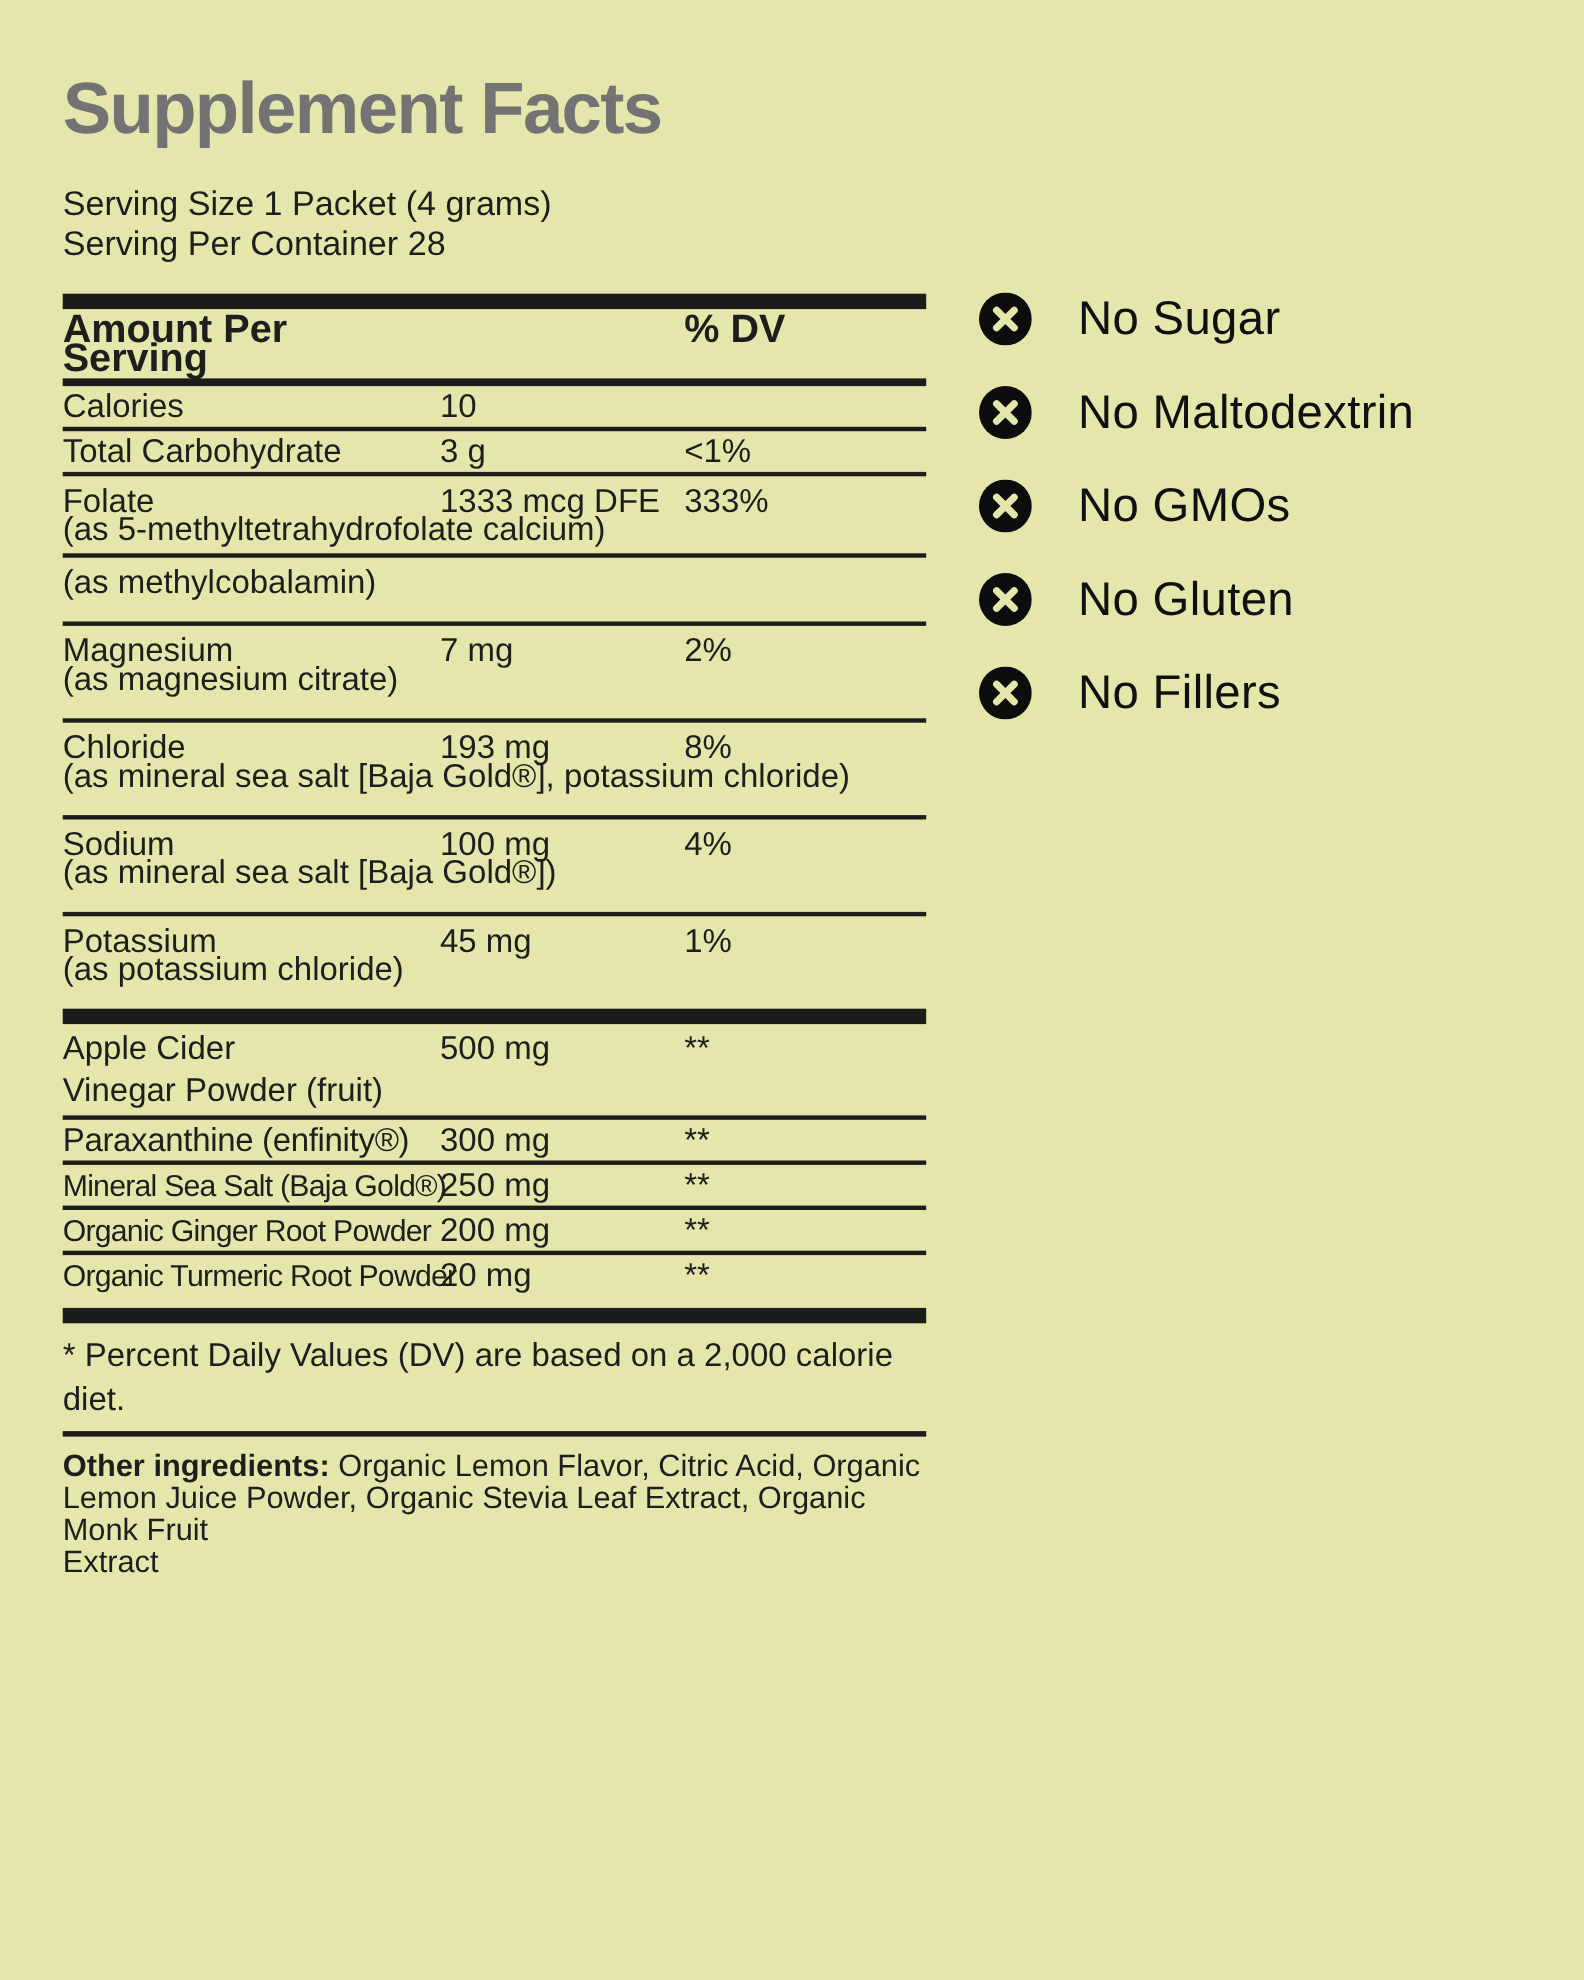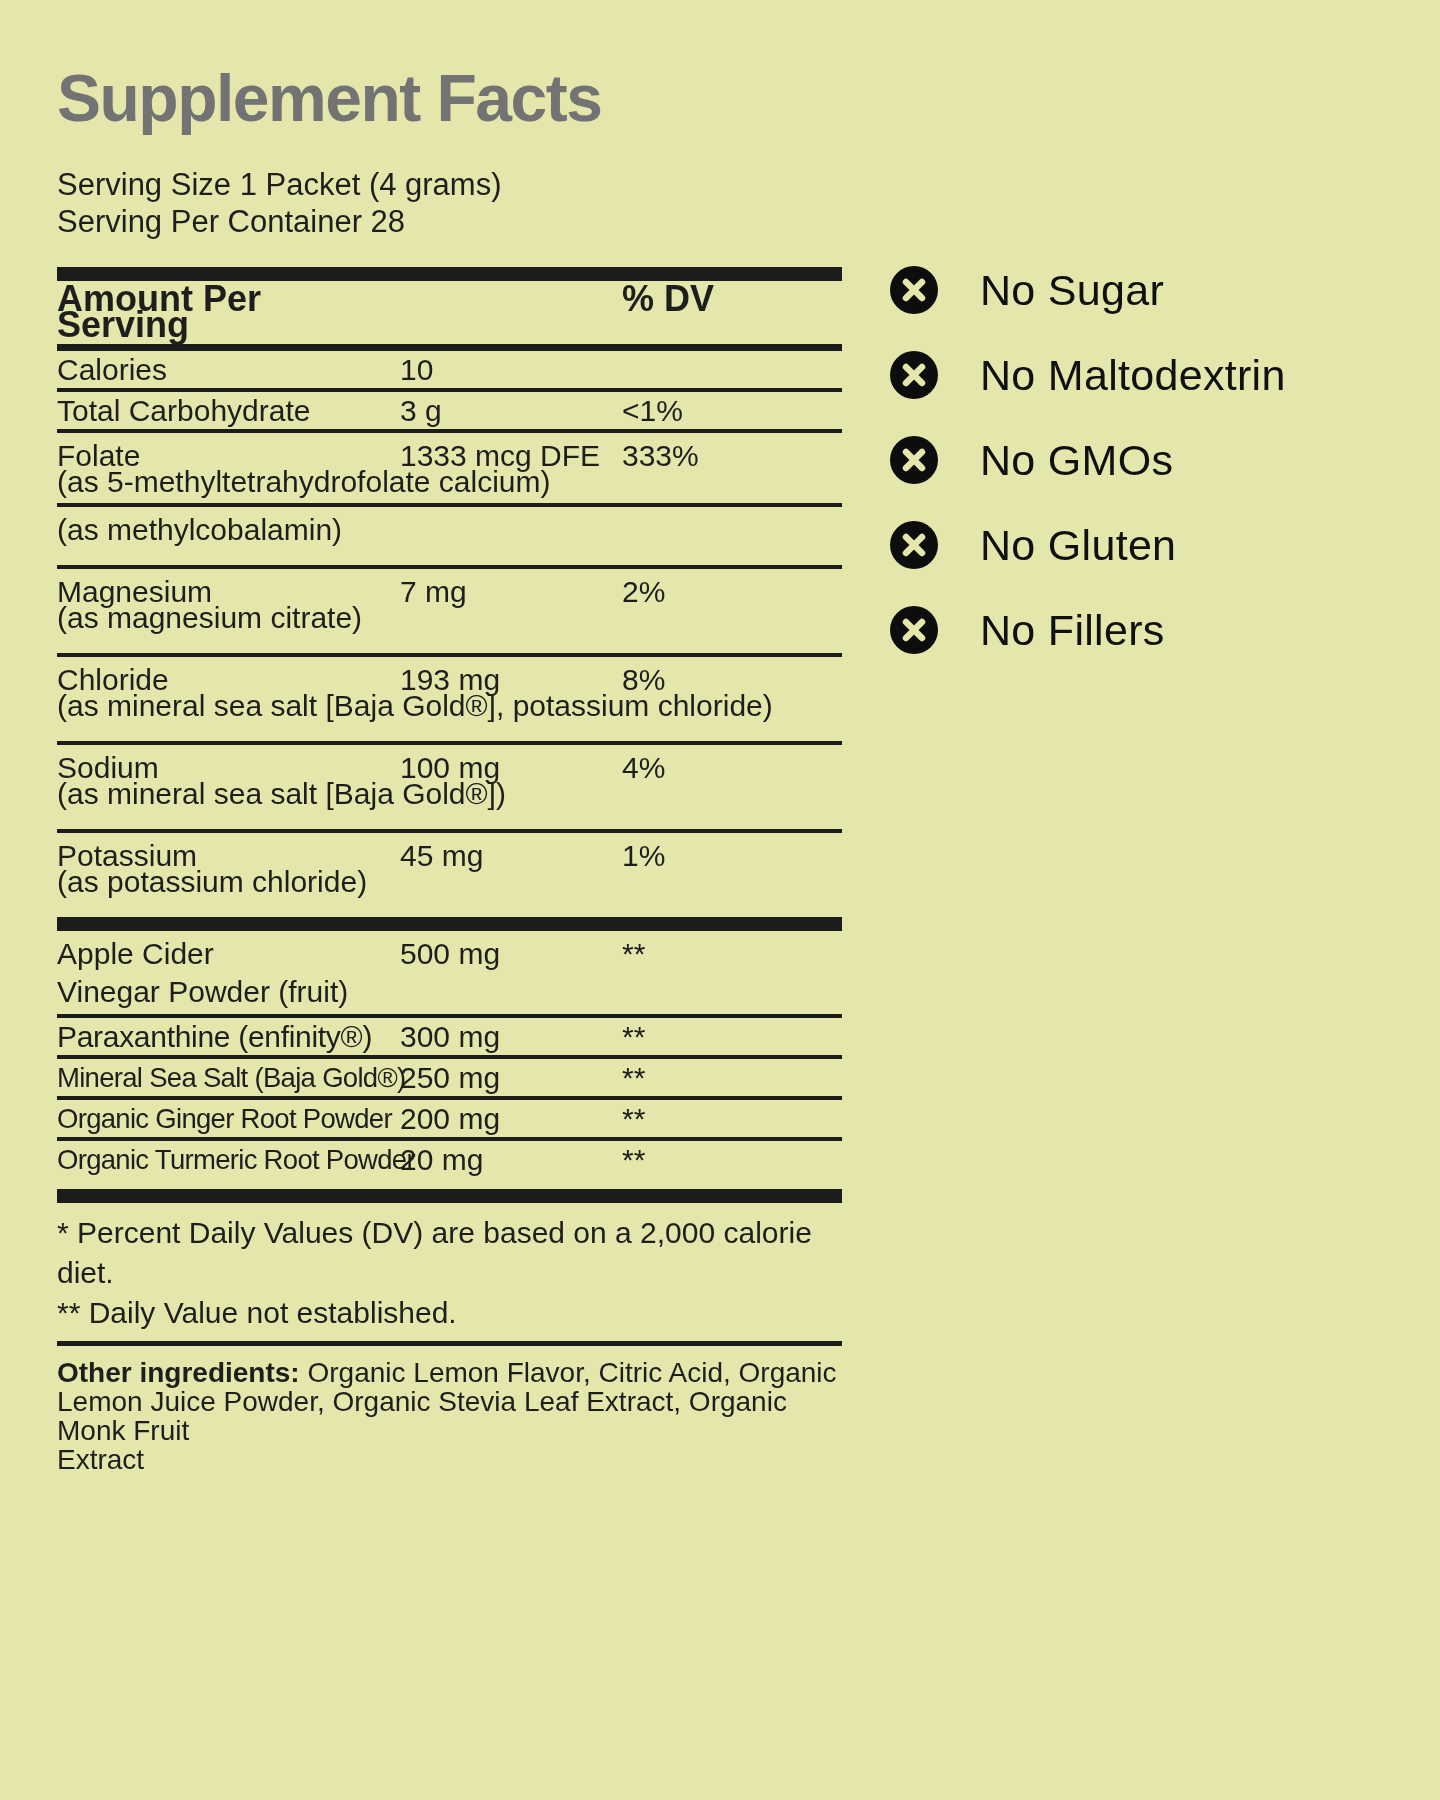--- a/index.html
+++ b/index.html
@@ -191,21 +191,20 @@
     <div class="grid-row row r-pad last">
       <div class="name tight">Organic Turmeric Root Powder</div>
       <div class="amt">20 mg</div>
       <div class="dv">**</div>
     </div>
 
     <div class="bar-thick"></div>
 
     <div class="footnotes">
       <div>* Percent Daily Values (DV) are based on a 2,000 calorie diet.</div>
-      <div>** Daily Value not established.</div>
     </div>
 
     <div class="bar-thin-wide"></div>
 
     <div class="other">
       <div><b>Other ingredients:</b><span> Organic Lemon Flavor, Citric Acid, Organic</span></div>
       <div>Lemon Juice Powder, Organic Stevia Leaf Extract, Organic Monk Fruit</div>
       <div>Extract</div>
     </div>
 

